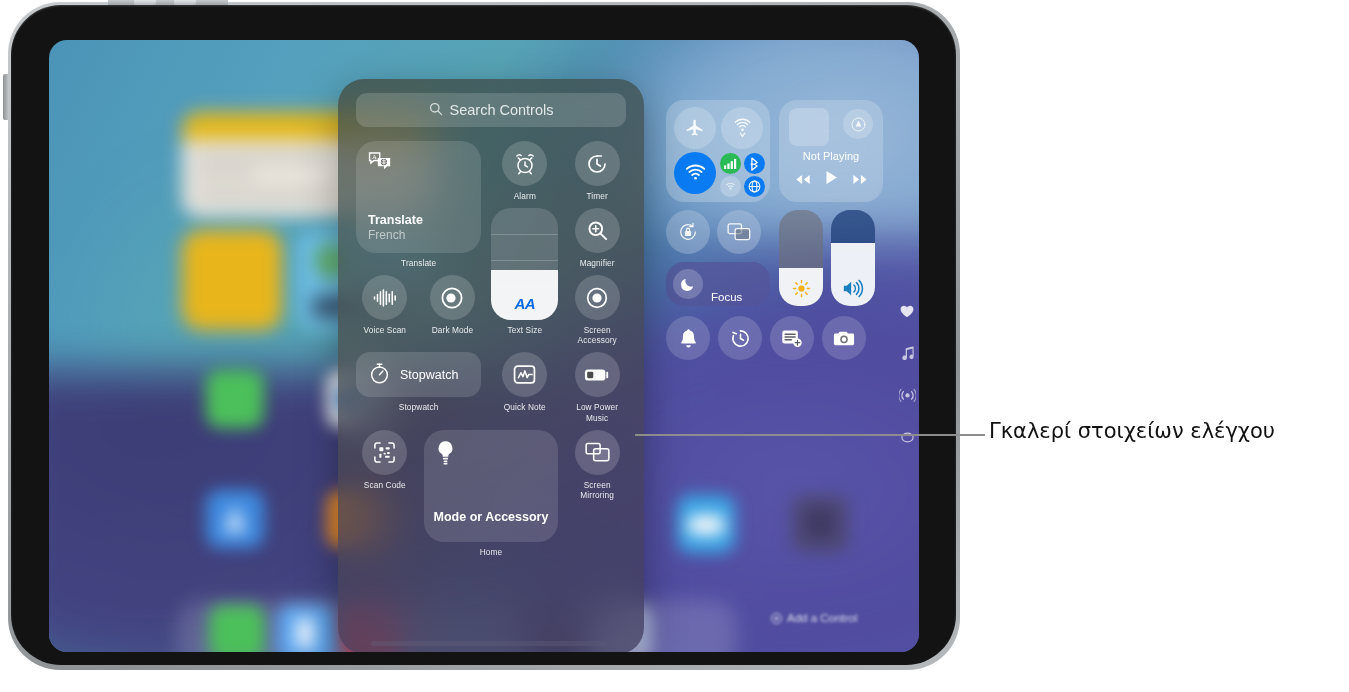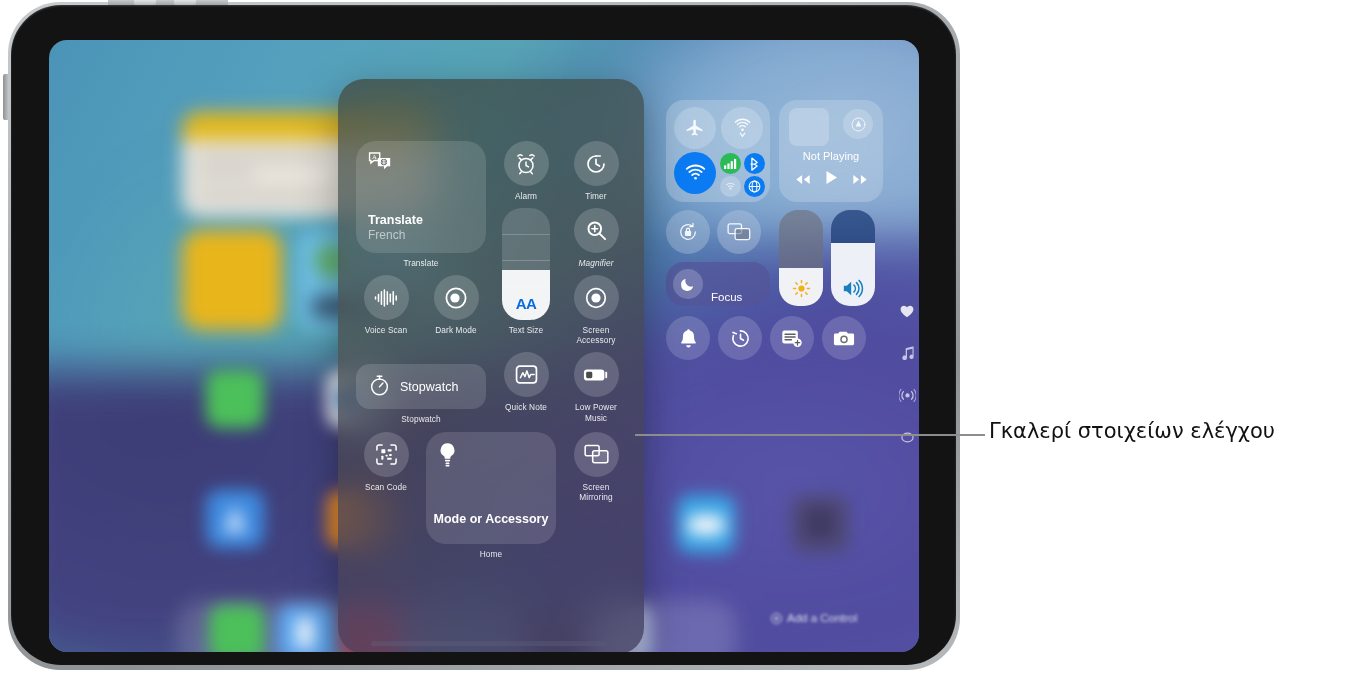--- a/index.html
+++ b/index.html
@@ -198,22 +198,22 @@
     background: rgba(255,255,255,.13);
     position: relative; color: #fff;
   }
   .ctl-big .glyph { position:absolute; left: 12px; top: 10px; }
   .ctl-big .t-title { position:absolute; left: 12px; bottom: 26px; font-size:12.5px; font-weight:bold; }
   .ctl-big .t-sub   { position:absolute; left: 12px; bottom: 11px; font-size:12px; color: rgba(255,255,255,.58); }
   .ctl-big.centered .c-title { position:absolute; left:0; right:0; bottom: 18px; text-align:center; font-size:12.5px; font-weight:bold; }
 
   
   .ctl-slider-v {
-    width: 48px; height: 112px; border-radius: 20px; margin: 0 auto;
-    background: rgba(255,255,255,.14); position: relative; overflow: hidden;
+    width: 67px; height: 112px; border-radius: 20px; margin: 0 auto;
+    background: rgba(255,255,255,.14); position: relative; overflow: hidden; font-style: italic;
   }
   .ctl-slider-v .fill {
     position:absolute; left:0; right:0; bottom:0; height: 45%;
     background: rgba(255,255,255,.93);
   }
   .ctl-slider-v .tick { position:absolute; left:0; right:0; height:1px; background: rgba(255,255,255,.2); }
   .ctl-slider-v .aa {
     position:absolute; left:0; right:0; bottom: 8px; text-align:center;
     font-size: 15px; font-weight:bold; color:#0a6ae0; letter-spacing:-.5px;
   }
@@ -536,20 +536,29 @@
             <path d="M2.6 4.6h3.1l1.5-2h7.6l1.5 2h5.1a1.6 1.6 0 0 1 1.6 1.6v9.6a1.6 1.6 0 0 1-1.6 1.6H2.6A1.6 1.6 0 0 1 1 15.8V6.2a1.6 1.6 0 0 1 1.6-1.6z" fill="#fff"></path>
             <circle cx="12" cy="11" r="4.1" fill="#6b7075"></circle>
               <circle cx="12" cy="11" r="2.5" fill="#fff"></circle>
           </svg>
         </div>
       </div>
     </div>
 
     <div id="controls-gallery">
       <div class="gallery-inner">
+        <div class="search-bar">
+          <span>
+            <svg width="14" height="14" viewBox="0 0 16 16" fill="none" stroke="rgba(255,255,255,.85)" stroke-width="1.5" stroke-linecap="round">
+              <circle cx="6.6" cy="6.6" r="4.8"></circle>
+                <path d="M10.3 10.3 14.4 14.4"></path>
+            </svg>
+          </span>
+          <span>Search Controls</span>
+        </div>
 
         <div class="grid">
 
           <div class="cell" style="grid-column: 1 / span 2; grid-row: 1 / span 2;">
             <div class="ctl-big">
               <span class="glyph">
                 <svg width="24" height="20" viewBox="0 0 26 22">
                   <path d="M1.5 2.2h11.2v8.2H6.4L3 13.2v-2.8H1.5V2.2z" fill="none" stroke="#fff" stroke-width="1.5"></path>
                   <text x="4.3" y="9" font-size="7.4" fill="#fff" font-family="Liberation Serif, serif">A</text>
                   <path d="M10.6 7.6h13.6v9.2H21l-3.6 3.2v-3.2h-6.8V7.6z" fill="#fff"></path>
@@ -592,21 +601,21 @@
             <div class="ctl-slider-v">
               <div class="tick" style="top:26px"></div>
               <div class="tick" style="top:52px"></div>
               <div class="fill"></div>
               <div class="tick" style="top:78px"></div>
               <div class="aa">AA</div>
             </div>
             <div class="ctl-label">Text Size</div>
           </div>
 
-          <div class="cell" style="grid-column:4; grid-row:2;font-style:italic;">
+          <div class="cell" style="grid-column:4; grid-row:2;">
             <div class="ctl-round">
               <svg width="23" height="23" viewBox="0 0 24 24" fill="none" stroke="#fff" stroke-width="2" stroke-linecap="round">
                 <circle cx="10.2" cy="10.2" r="6.6"></circle>
                   <path d="M15.2 15.2 21 21"></path>
                 <path d="M10.2 7.2v6M7.2 10.2h6" stroke-width="1.7"></path>
               </svg>
             </div>
             <div class="ctl-label">Magnifier</div>
           </div>
 
@@ -642,21 +651,21 @@
           <div class="cell" style="grid-column:4; grid-row:3;">
             <div class="ctl-round">
               <svg width="24" height="24" viewBox="0 0 24 24">
                 <circle cx="12" cy="12" r="9.3" fill="none" stroke="#fff" stroke-width="1.7"></circle>
                 <circle cx="12" cy="12" r="4.6" fill="#fff"></circle>
               </svg>
             </div>
             <div class="ctl-label">Screen Accessory</div>
           </div>
 
-          <div class="cell" style="grid-column:1 / span 2; grid-row:4;margin-top:12px;">
+          <div class="cell" style="grid-column:1 / span 2; grid-row:4;">
             <div class="ctl-wide">
               <span>
                 <svg width="23" height="23" viewBox="0 0 24 24" fill="none" stroke="#fff" stroke-width="1.5" stroke-linecap="round">
                   <circle cx="12" cy="13.4" r="8.2"></circle>
                     <path d="M12 13.4 15.6 9.4"></path>
                   <path d="M12 2.4v2.8"></path>
                     <path d="M9.6 2.4h4.8"></path>
                 </svg>
               </span>
               <span>Stopwatch</span>

